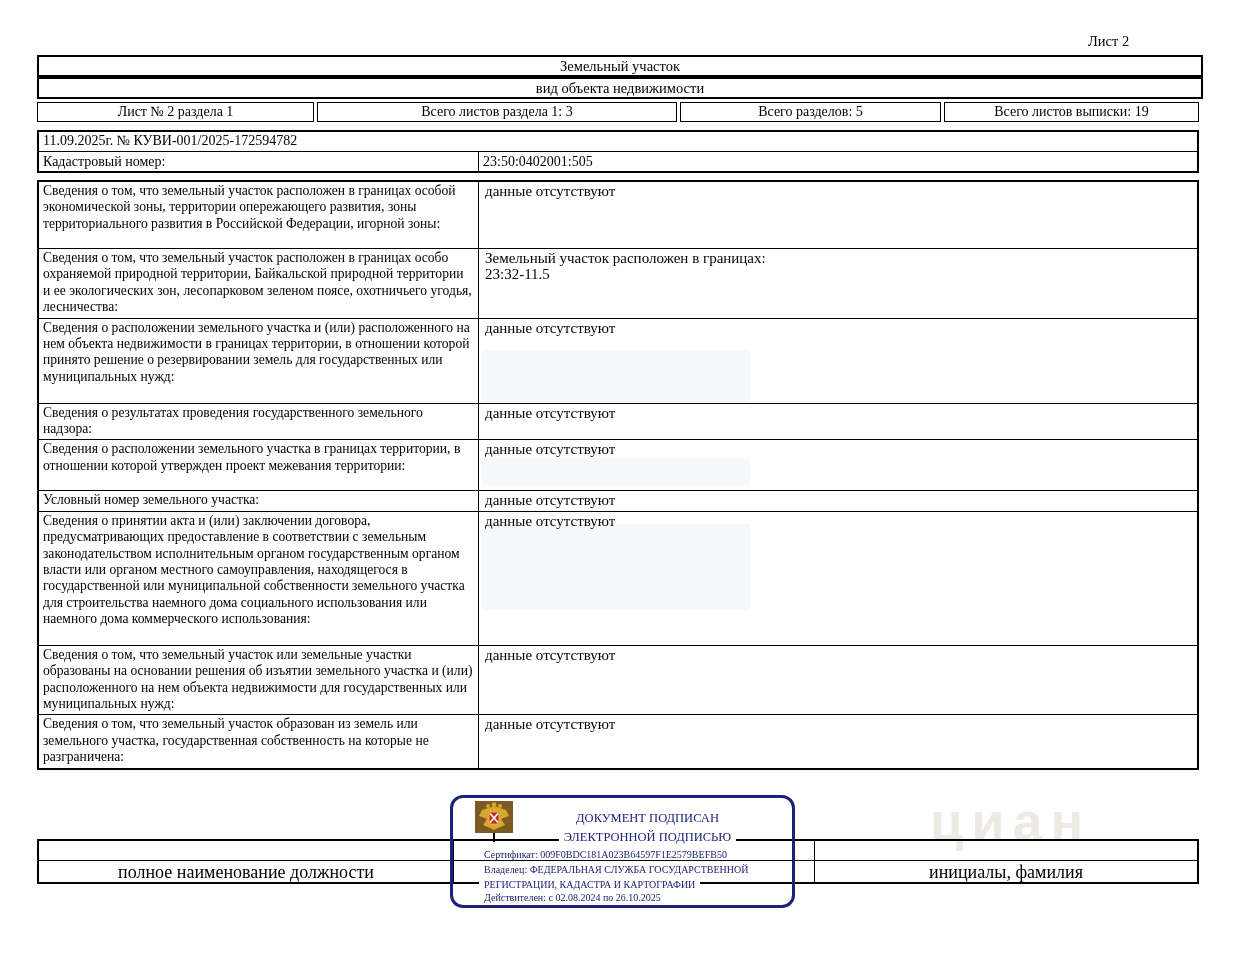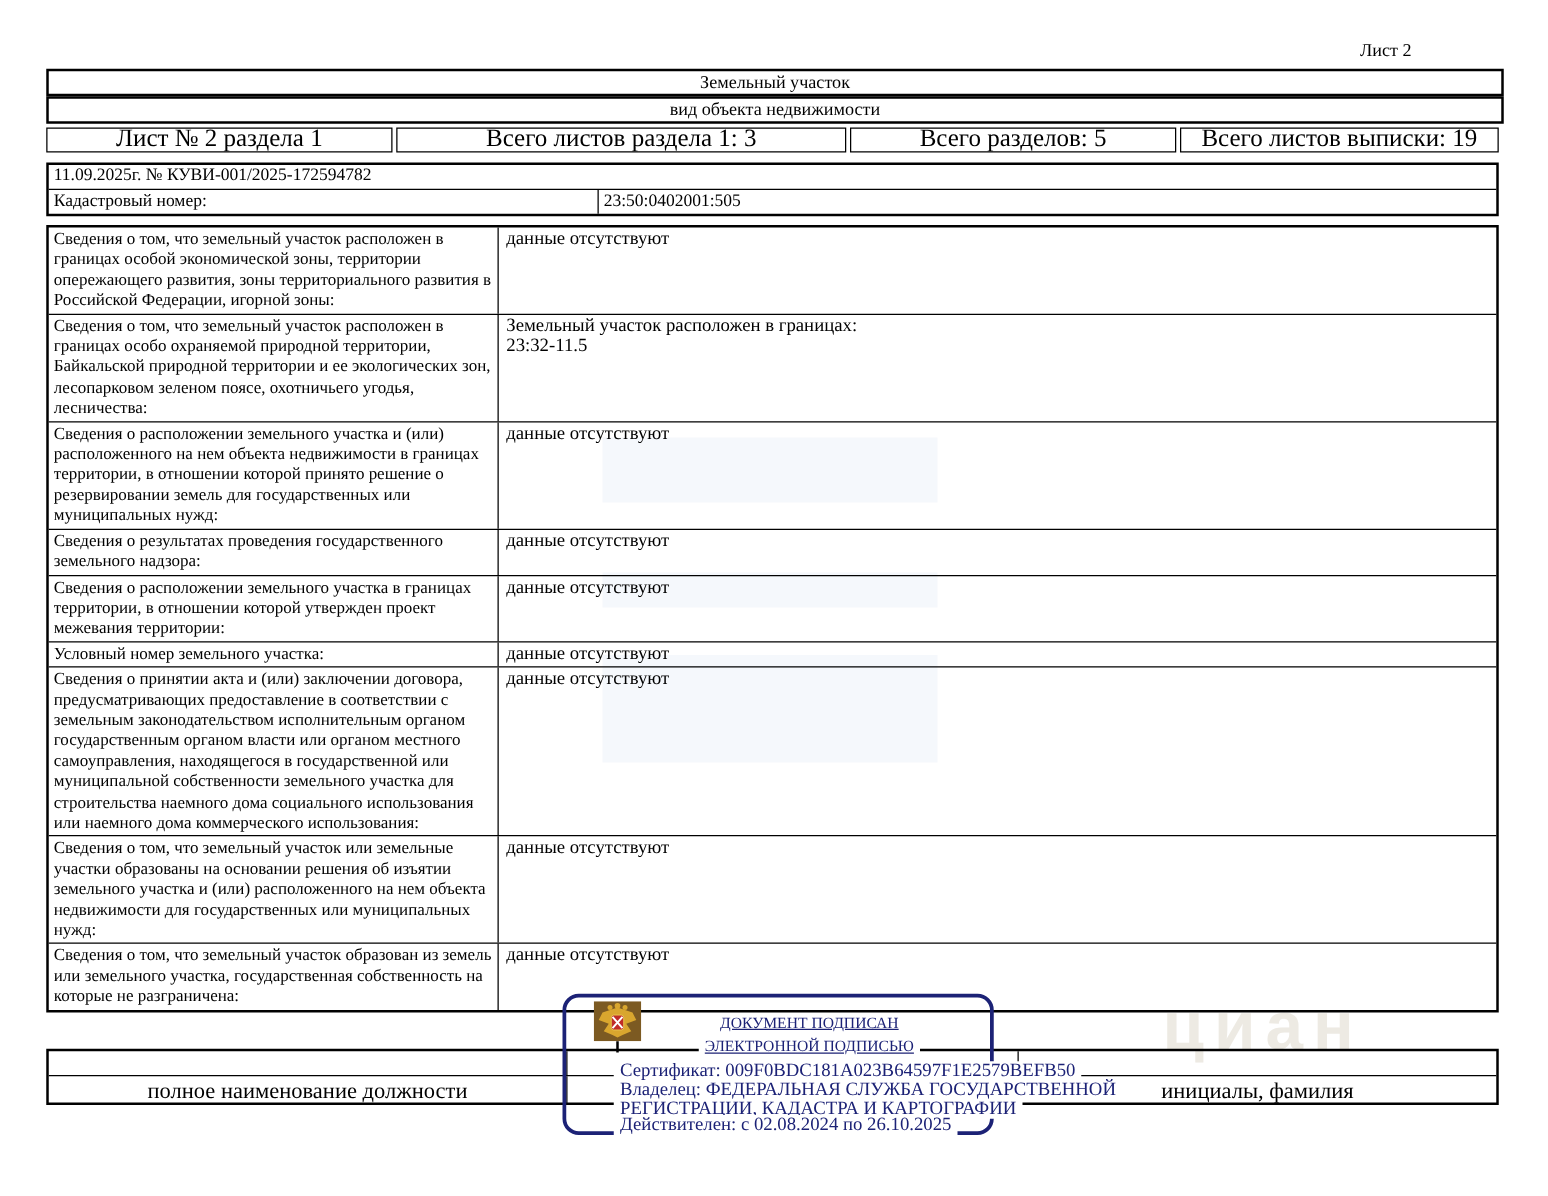--- a/index.html
+++ b/index.html
@@ -12,38 +12,38 @@
   
   .sheet-label { position:absolute; top:33px; left:1088px; font-size:14.5px; }
 
   
   .title-box { position:absolute; left:37px; width:1162px; border:2px solid #000; height:18px; font-size:14.5px; text-align:center; line-height:18px; background:transparent; }
   #title-row-1 { top:55px; }
   #title-row-2 { top:77px; }
 
   
   .info-row { position:absolute; left:37px; top:102px; width:1162px; height:20px; display:flex; gap:3px; }
-  .info-cell { border:1.5px solid #000; font-size:20px; text-align:center; line-height:17px; box-sizing:border-box; }
+  .info-cell { border:1.5px solid #000; font-size:14px; text-align:center; line-height:17px; box-sizing:border-box; }
   .info-cell:nth-child(1){ width:277px; }
   .info-cell:nth-child(2){ width:360px; }
   .info-cell:nth-child(3){ width:261px; }
   .info-cell:nth-child(4){ flex:1; }
 
   
   .doc-table { position:absolute; left:37px; top:130px; width:1162px; border:2px solid #000; box-sizing:border-box; font-size:14px; }
   .doc-row1 { border-bottom:1.5px solid #000; padding:1px 4px; height:17px; line-height:16px; }
   .doc-row2 { display:flex; }
   .doc-row2 .c1 { width:440px; border-right:1.5px solid #000; padding:1px 4px; box-sizing:border-box; height:19px; line-height:17px; }
   .doc-row2 .c2 { flex:1; padding:1px 4px; line-height:17px; }
 
   
   .main-table { position:absolute; left:37px; top:180px; width:1162px; border:2px solid #000; box-sizing:border-box; background:transparent; }
   .m-row { display:flex; border-bottom:1.5px solid #000; }
   .m-row:last-child { border-bottom:none; }
-  .m-label { width:360px; border-right:1.5px solid #000; box-sizing:border-box; padding:1px 4px 2px 4px; font-size:13.6px; line-height:16.4px; }
+  .m-label { width:440px; border-right:1.5px solid #000; box-sizing:border-box; padding:1px 4px 2px 4px; font-size:13.6px; line-height:16.4px; }
   .m-value { flex:1; padding:1px 4px 2px 6px; font-size:15px; line-height:16.4px; white-space:pre-line; }
 
   
   .wm-block { position:absolute; background:#f5f8fc; }
   #wm-b1 { left:482px; top:350px; width:268px; height:52px; }
   #wm-b2 { left:482px; top:458px; width:268px; height:28px; }
   #wm-b3 { left:482px; top:524px; width:268px; height:86px; }
   .wm-logo {
     position:absolute; left:930px; top:790px; font-family:"Liberation Sans", sans-serif;
     font-weight:bold; font-size:54px; letter-spacing:8px; color:rgba(196,186,162,0.30);
@@ -59,25 +59,25 @@
   .b-label { font-size:18px; }
 
   
   .stamp {
     position:absolute; left:450px; top:795px; width:345px; height:113px;
     border:3px solid #1c2276; border-radius:13px; box-sizing:border-box;
     color:#1c2276; z-index:5; background:transparent;
   }
   .stamp .emblem { position:absolute; left:22px; top:3px; width:38px; height:32px; }
   .stamp .emblem-stub { position:absolute; left:40px; top:35px; width:1.5px; height:9px; background:#000; }
-  .stamp .s-title { position:absolute; left:58px; right:8px; text-align:center; font-size:12.5px;text-decoration:underline; }
+  .stamp .s-title { position:absolute; left:58px; right:8px; text-align:center; font-size:12.5px; }
   .stamp .s-title span, .stamp .s-line span { background:#fff; padding:0 5px; }
   #s-title-1 { top:13px; }
   #s-title-2 { top:32px; }
-  .stamp .s-line { position:absolute; left:38px; right:6px; font-size:15px; white-space:nowrap; }
+  .stamp .s-line { position:absolute; left:26px; right:6px; font-size:10px; white-space:nowrap; }
   #s-cert  { top:51px; }
   #s-own1  { top:66px; }
   #s-own2  { top:81px; }
   #s-valid { top:94px; }
 </style>
 </head>
 <body>
 
 <div class="page">
 

